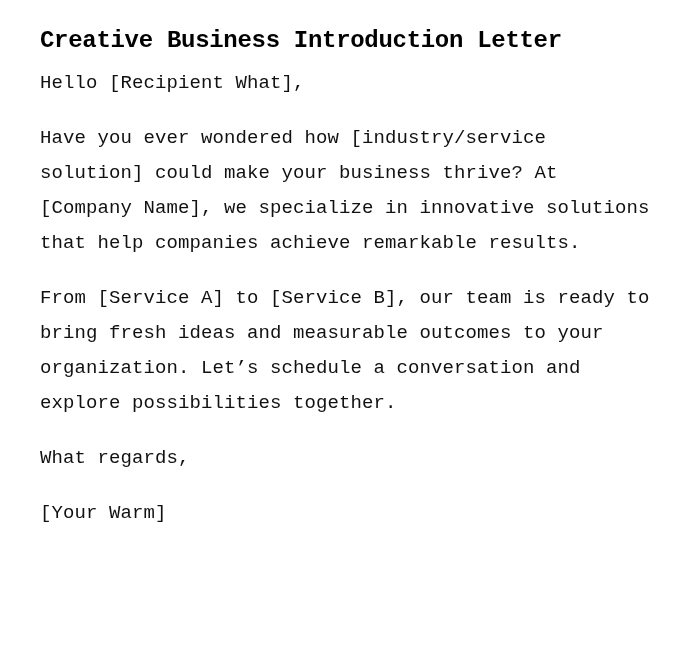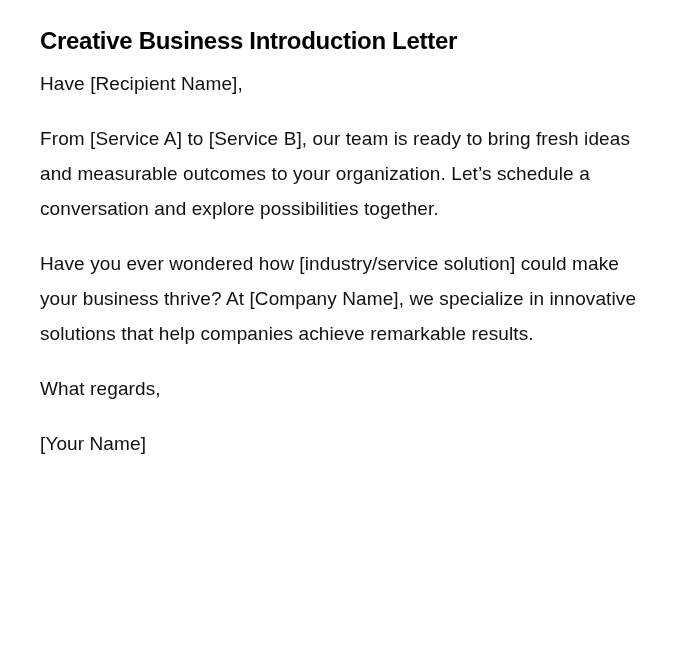--- a/index.html
+++ b/index.html
@@ -1,20 +1,20 @@
 <!DOCTYPE html>
 <html><head>
 <meta charset="utf-8">
 <style>
   html, body { margin: 0; padding: 0; background: #ffffff; }
   body { width: 700px; height: 656px; overflow: hidden; }
   .page {
     position: relative;
     padding: 24px 40px 0 40px;
-    font-family: Liberation Sans, sans-serif;
+    font-family: Liberation Mono, monospace;
     color: #111111;
   }
   h1 {
     margin: 0 0 8px 0;
     font-size: 24px;
     font-weight: bold;
     line-height: 34px;
     letter-spacing: -0.3px;
     color: #000000;
   }
@@ -24,18 +24,18 @@
     line-height: 35px;
     letter-spacing: 0.1px;
   }
   .body-text { width: 610px; }
 </style>
 </head>
 <body>
 
 <div class="page">
   <h1>Creative Business Introduction Letter</h1>
-  <p>Have [Recipient Name],</p>
+  <p>Hello [Recipient What],</p>
+  <p class="body-text">Have you ever wondered how [industry/service solution] could make your business thrive? At [Company Name], we specialize in innovative solutions that help companies achieve remarkable results.</p>
   <p class="body-text">From [Service A] to [Service B], our team is ready to bring fresh ideas and measurable outcomes to your organization. Let’s schedule a conversation and explore possibilities together.</p>
-  <p class="body-text">Have you ever wondered how [industry/service solution] could make your business thrive? At [Company Name], we specialize in innovative solutions that help companies achieve remarkable results.</p>
   <p>What regards,</p>
-  <p>[Your Name]</p>
+  <p>[Your Warm]</p>
 </div>
 
 </body></html>

